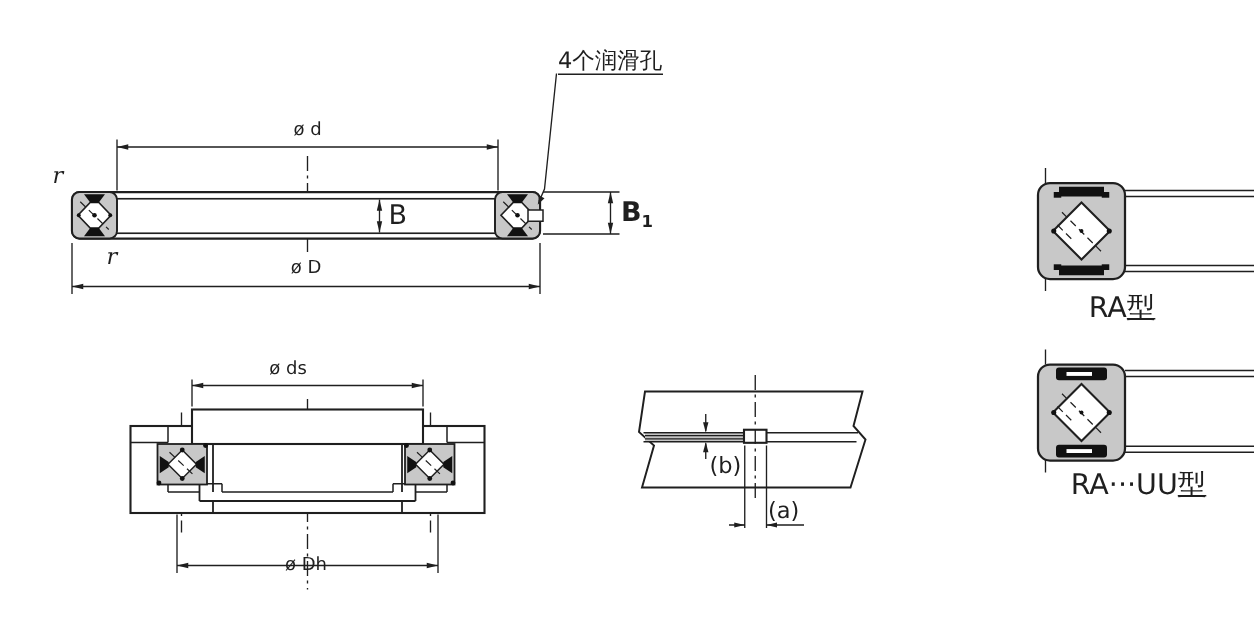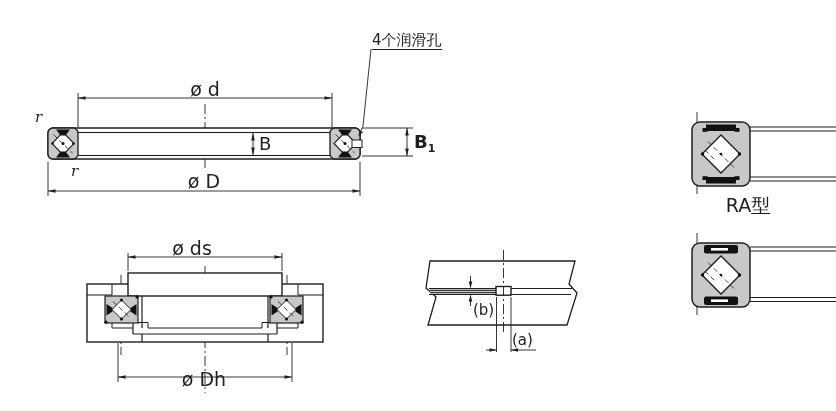--- a/index.html
+++ b/index.html
@@ -1,21 +1,21 @@
 <!DOCTYPE html>
 <html><head>
 <meta charset="utf-8">
 <style>
   html,body{margin:0;padding:0;background:#fff;}
   .stage{position:relative;width:836px;height:411px;background:#fff;overflow:hidden;
          font-family:"DejaVu Sans",sans-serif;color:#1f1f1f;}
   .art{position:absolute;left:0;top:0;}
   .lbl{position:absolute;white-space:nowrap;color:#1f1f1f;line-height:1;}
   .ctr{transform:translateX(-50%);}
-  .dim{font-size:19px;}
+  .dim{font-size:12px;}
   .big{font-size:18px;}
   .rlbl{font-family:"DejaVu Serif",serif;font-style:italic;font-size:15px;}
   .cjk{font-size:15px;}
   .callout{border-bottom:1.2px solid #1f1f1f;padding-bottom:1px;}
   .caption{font-size:17px;font-weight:bold;}
   .typelbl{font-size:19px;}
   .typelbl .suffix{text-decoration:underline;}
   sub.b1{font-size:11px;vertical-align:-4px;}
   
   .s15{stroke:#1f1f1f;stroke-width:1.5;fill:none;}
@@ -223,14 +223,15 @@
 
 <div class="lbl dim ctr" style="left:204px;top:370px;">ø Dh</div>
 
 <div class="lbl" style="left:473px;top:303px;font-size:15px;">(b)</div>
 
 <div class="lbl" style="left:512px;top:333px;font-size:15px;">(a)</div>
 
 
 <div class="lbl typelbl ctr" style="left:748px;top:196px;"><span>RA</span><span class="suffix">型</span></div>
 
+<div class="lbl typelbl ctr" style="left:759px;top:314px;"><span>RA···UU</span><span class="suffix">型</span></div>
 
 </div>
 
 </body></html>

